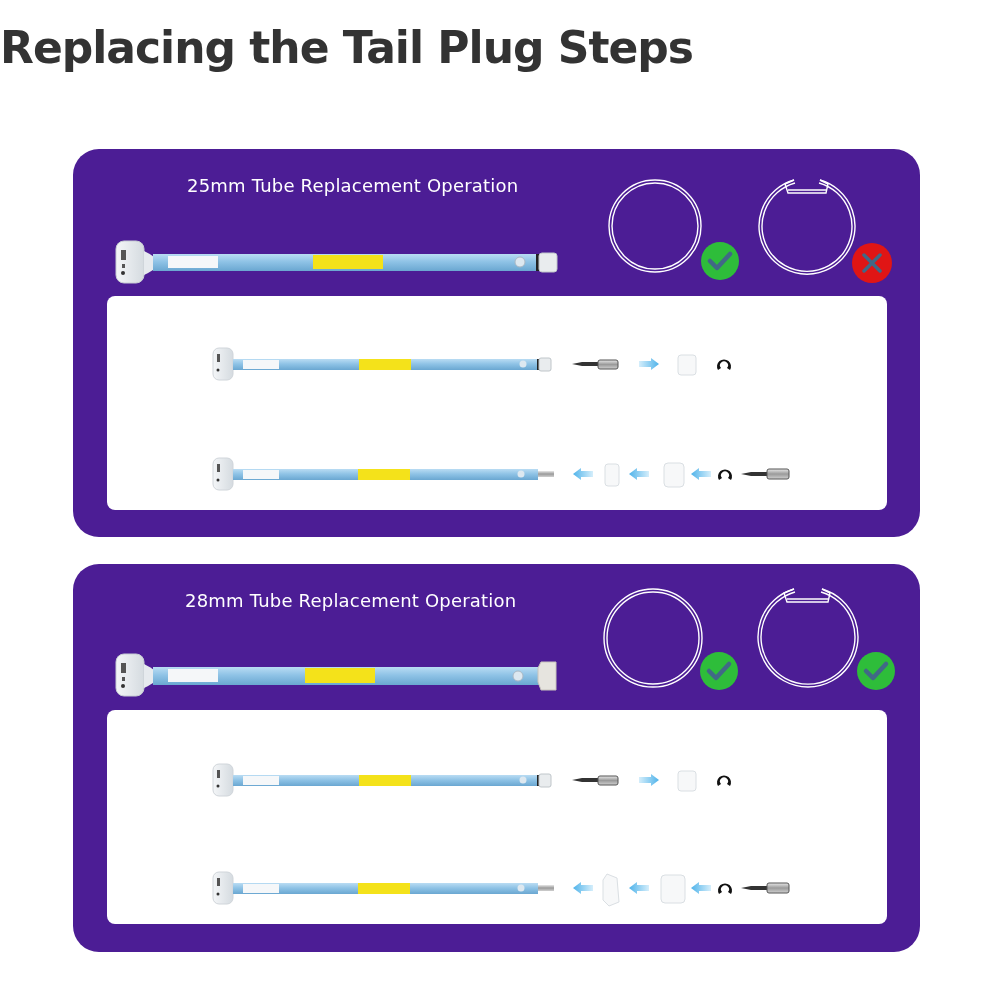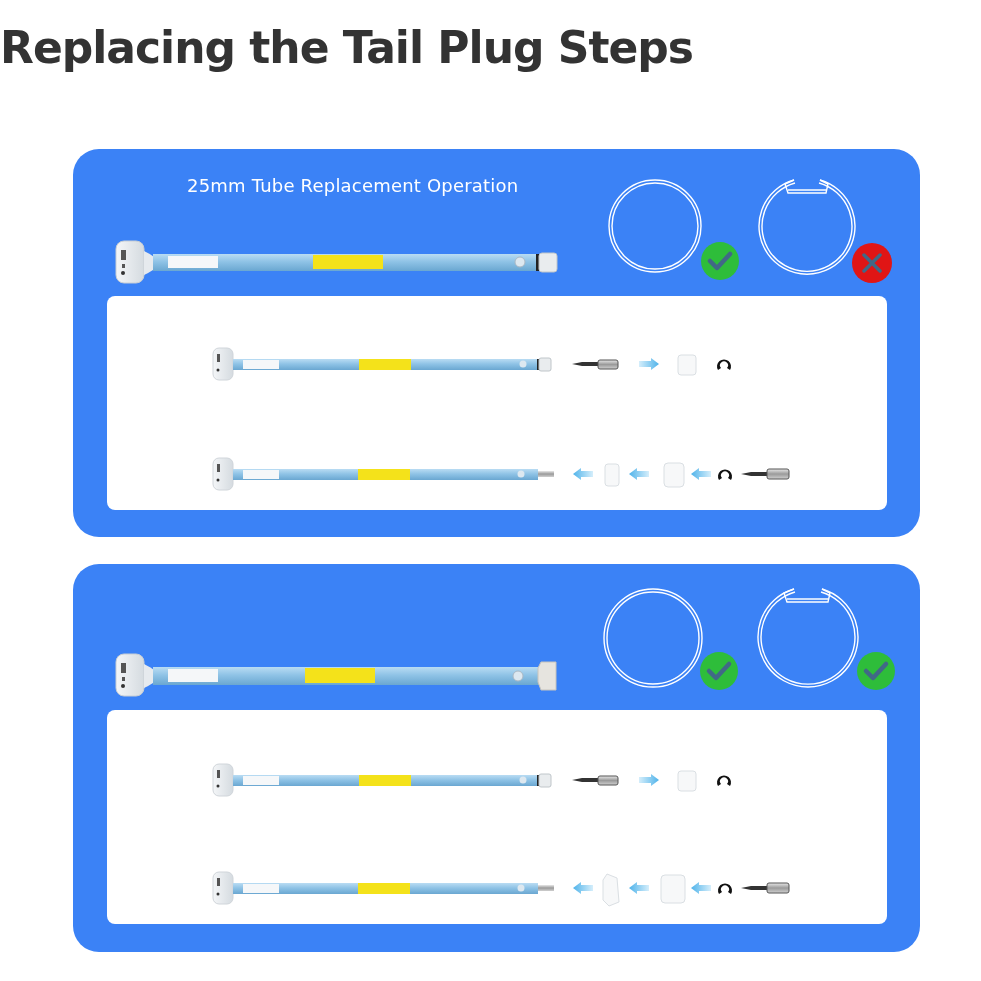--- a/index.html
+++ b/index.html
@@ -1,18 +1,18 @@
 <!DOCTYPE html>
 <html><head>
 <meta charset="utf-8">
 <style>
   html, body { margin: 0; padding: 0; background: #ffffff; }
   body { width: 981px; height: 981px; position: relative; overflow: hidden; font-family: "Liberation Sans", "DejaVu Sans", sans-serif; }
   .title { position: absolute; left: 0; top: 22px; width: 981px; text-align: left; font-family: "DejaVu Sans", sans-serif; font-weight: bold; font-size: 44px; color: #333333; letter-spacing: -1px; }
-  .panel { position: absolute; left: 73px; width: 847px; background: #3b82f6; border-radius: 26px; }
+  .panel { position: absolute; left: 73px; width: 847px; background: #4c1d95; border-radius: 26px; }
   .panel.p1 { top: 149px; height: 388px; }
   .panel.p2 { top: 564px; height: 388px; }
   .panel-title { position: absolute; left: 114px; top: 26px; color: #ffffff; font-family: "DejaVu Sans", sans-serif; font-size: 18px; letter-spacing: 0.2px; }
   .white-box { position: absolute; left: 34px; width: 780px; height: 214px; top: 147px; background: #ffffff; border-radius: 8px; }
   .p2 .white-box { top: 146px; }
   .abs { position: absolute; }
   svg { display: block; overflow: visible; }
 </style>
 </head>
 <body>
@@ -159,20 +159,21 @@
           <path d="M530 18 L540 16 L540 20 Z" fill="#333"></path>
           <rect x="540" y="16" width="16" height="4" fill="#333"></rect>
           <rect x="556" y="13" width="22" height="10" rx="2" fill="url(#metalGrad)" stroke="#555"></rect>
         </g>
       </svg>
     </div>
   </div>
 </div>
 
 <div class="panel p2">
+  <div class="panel-title" style="top:26px; left:112px;">28mm Tube Replacement Operation</div>
 
   <div class="abs" style="left:35px; top:90px;">
     <svg width="455" height="46" viewBox="0 0 455 46">
       <rect x="8" y="0" width="28" height="42" rx="8" fill="url(#capGrad)" stroke="#c8ced4"></rect>
       <rect x="13" y="9" width="5" height="10" fill="#555"></rect>
       <rect x="14" y="23" width="3" height="4" fill="#555"></rect>
       <circle cx="15" cy="32" r="2" fill="#333"></circle>
       <path d="M36 10 Q44 14 46 16 L46 28 Q44 30 36 34 Z" fill="#e6eaee"></path>
       <rect x="45" y="13" width="390" height="18" fill="url(#tubeGrad)"></rect>
       <rect x="60" y="15" width="50" height="13" fill="#f5f7f9"></rect>

